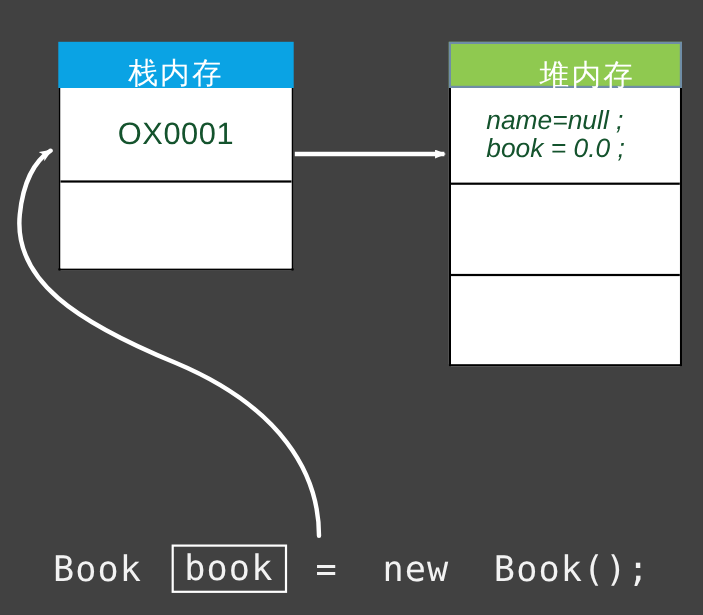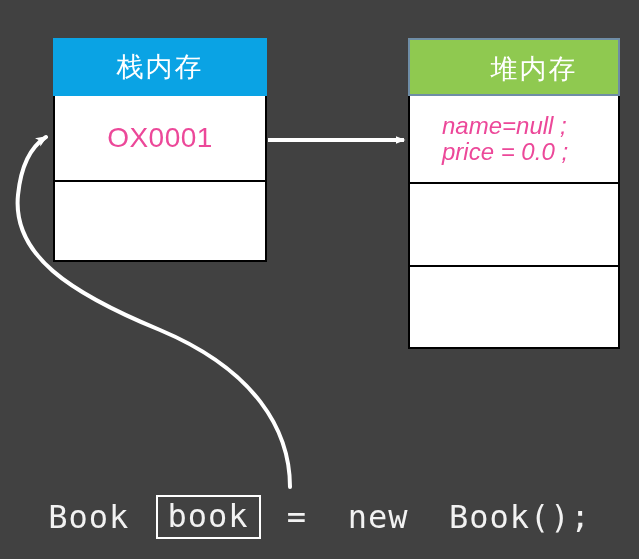--- a/index.html
+++ b/index.html
@@ -24,35 +24,35 @@
   
   .mem-table {
     position: absolute;
   }
   .mem-header {
     box-sizing: border-box;
     color: #ffffff;
     text-align: center;
     font-size: 27px;
     line-height: 58px;
-    height: 58px;
+    height: 42px;
     font-family: "DejaVu Sans", "Liberation Sans", sans-serif;
     letter-spacing: 2px;
   }
   .mem-body {
     box-sizing: border-box;
     background: #ffffff;
     border: 2px solid #000000;
     border-top: none;
   }
   .mem-row {
     box-sizing: border-box;
     background: #ffffff;
     border-top: 2px solid #000000;
-    color: #ec4899;
+    color: #14532d;
     font-size: 25px;
     padding: 0 12px;
     display: flex;
     flex-direction: column;
     justify-content: center;
   }
   .mem-row:first-child {
     border-top: none;
   }
   .mem-row .cell-line {
@@ -135,21 +135,21 @@
       </div>
       <div class="mem-row r2"></div>
     </div>
   </div>
 
   <div class="mem-table" id="heap-table">
     <div class="mem-header">堆内存</div>
     <div class="mem-body">
       <div class="mem-row r1">
         <span class="cell-line">name=null ;</span>
-        <span class="cell-line">price = 0.0 ;</span>
+        <span class="cell-line">book = 0.0 ;</span>
       </div>
       <div class="mem-row r2"></div>
       <div class="mem-row r3"></div>
     </div>
   </div>
 
   <svg id="arrow-layer" viewBox="0 0 639 559">
     <defs>
       <marker id="ah-straight" markerWidth="10" markerHeight="10" refX="8.5" refY="4" orient="auto" markerUnits="userSpaceOnUse">
         <path d="M0,0 L10,4 L0,8 z" fill="#ffffff"></path>

